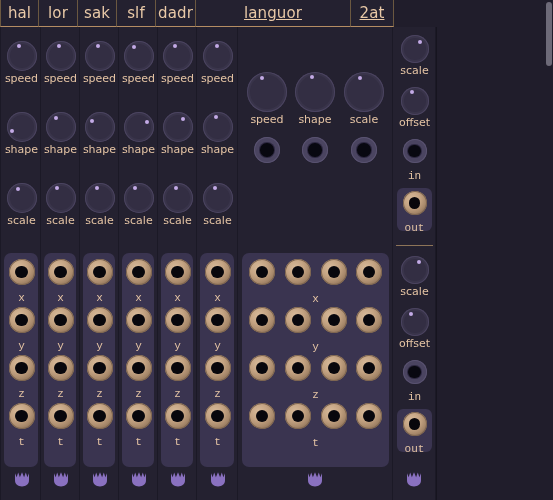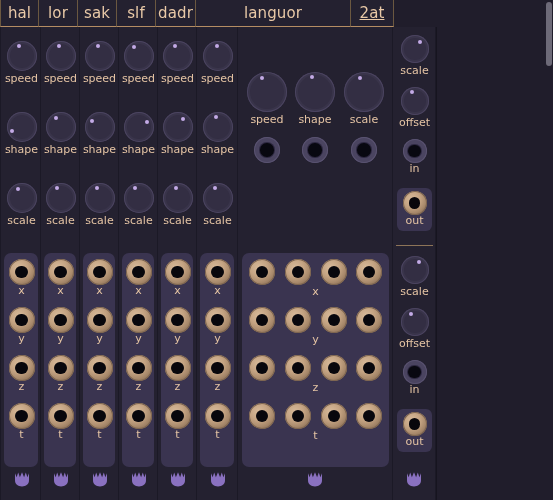--- a/index.html
+++ b/index.html
@@ -149,22 +149,23 @@
 
   .jack-wrap {
     position: absolute;
     display: flex;
     flex-direction: column;
     align-items: center;
   }
   .jlabel {
     font-size: 11px;
     color: #e5c4a4;
-    margin-top: 0;
+    margin-top: 7px;
     line-height: 12px;
+    font-family: Liberation Mono, monospace;
   }
 
   
   .panel {
     position: absolute;
     background: #3a3450;
     border-radius: 7px;
   }
 
   
@@ -222,21 +223,21 @@
       </div>
       <div class="tab" style="width: 39px; flex: 0 0 39px;">
         <span>sak</span>
       </div>
       <div class="tab" style="width: 39px; flex: 0 0 39px;">
         <span>slf</span>
       </div>
       <div class="tab" style="width: 40px; flex: 0 0 40px;">
         <span>dadr</span>
       </div>
-      <div class="tab" style="width: 155px; flex: 0 0 155px;">
+      <div class="tab" style="width: 155px; flex: 0 0 155px; text-decoration: underline;">
         <span>languor</span>
       </div>
       <div class="tab" style="width: 43px; flex: 0 0 43px; text-decoration: underline;">
         <span>2at</span>
       </div>
       <div class="tab tab-blank"></div>
     </div>
 
   <div id="rack">
       <div class="col first" style="left: 0px; width: 41px;">

